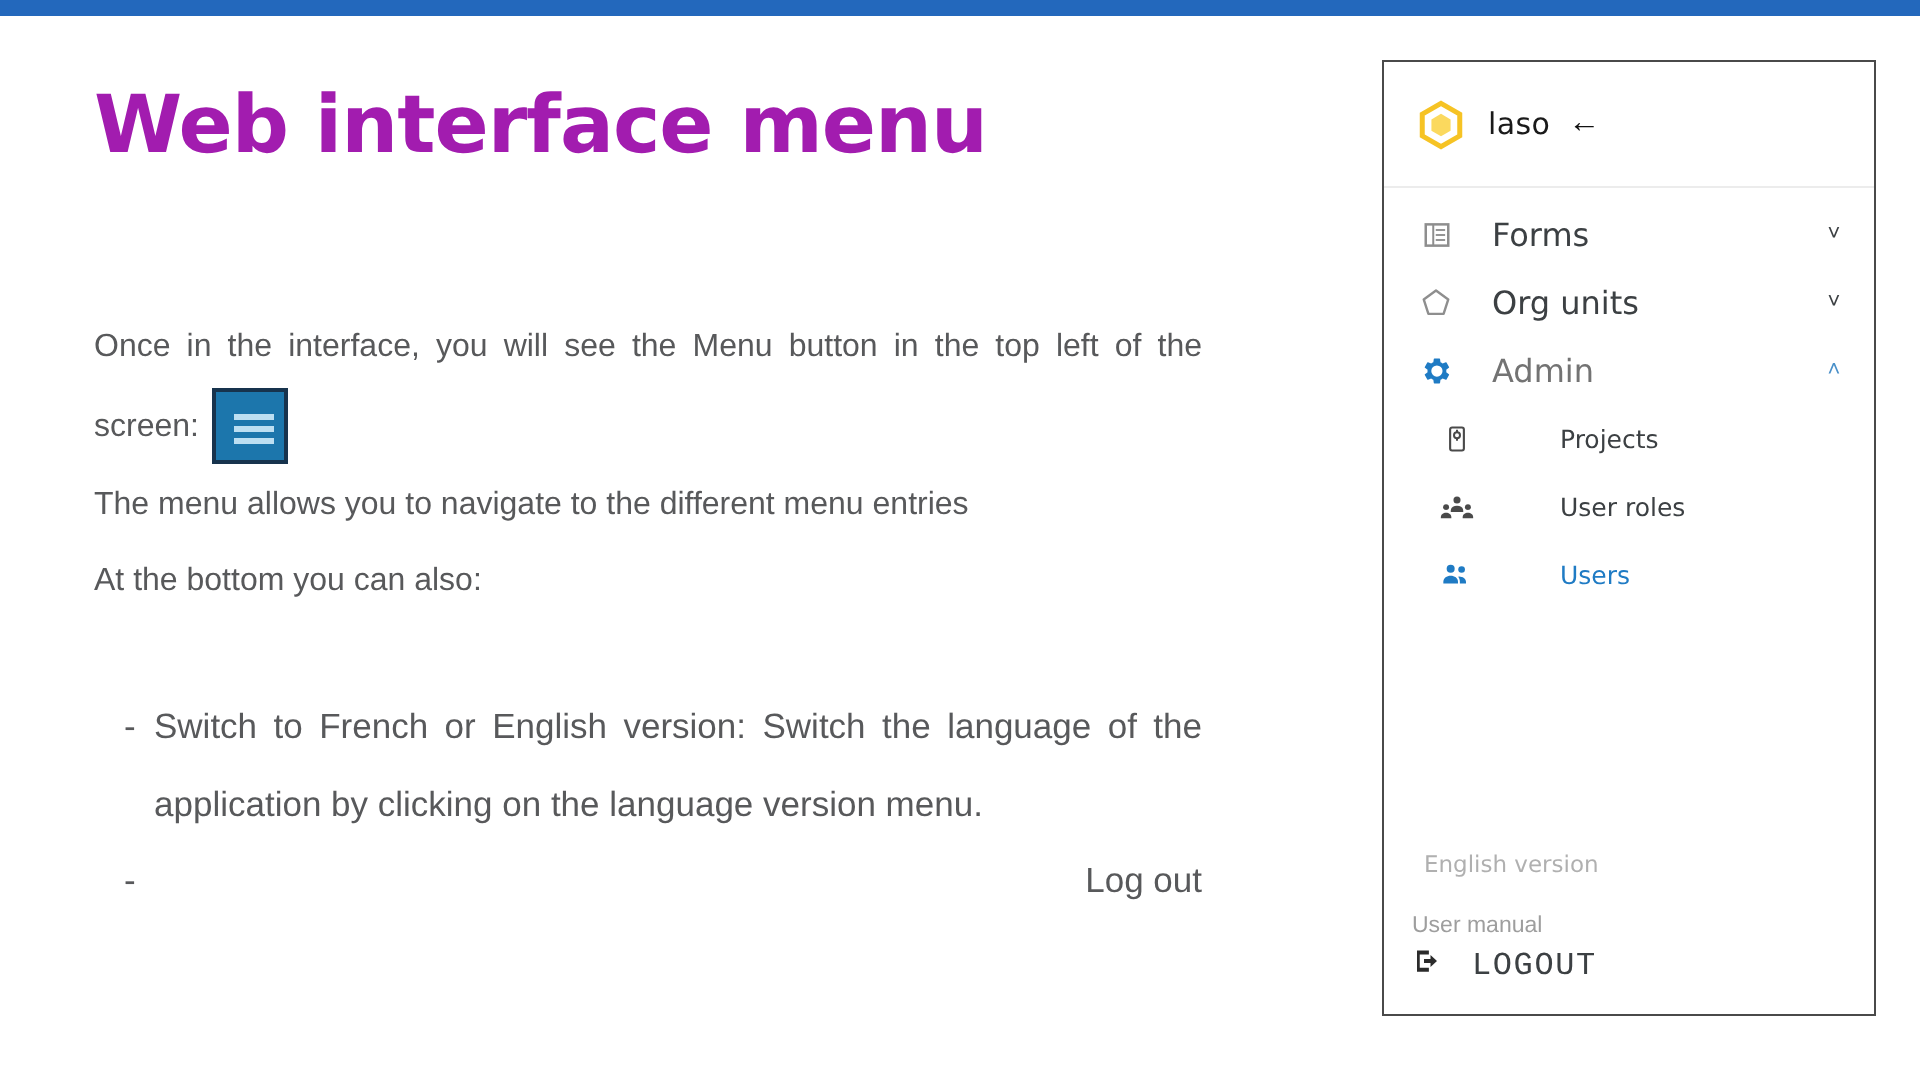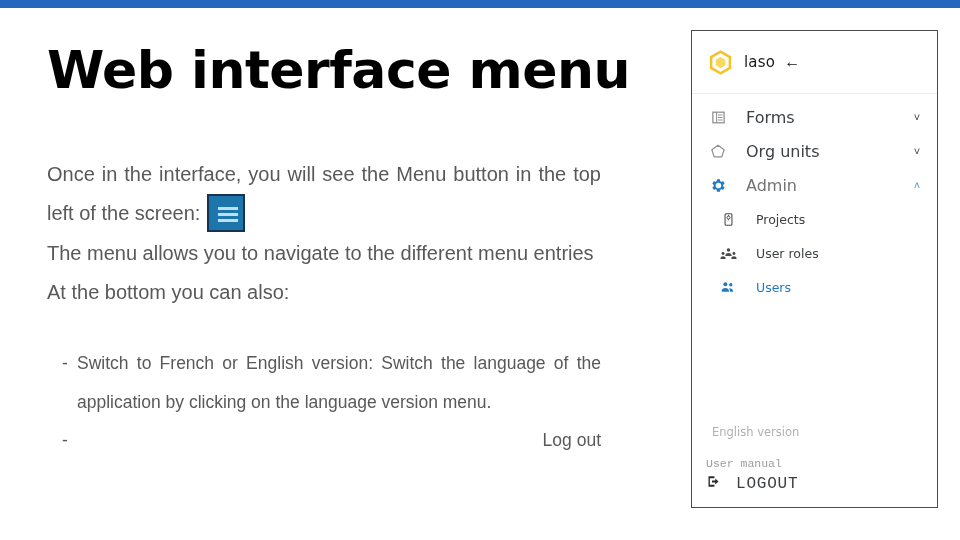--- a/index.html
+++ b/index.html
@@ -14,32 +14,32 @@
     position:absolute;left:0;top:0;width:960px;height:8px;
     background:#2368bc;
   }
 
   
   .content{
     position:absolute;left:47px;top:42px;width:560px;
   }
   .page-title{
     font-family:"DejaVu Sans", sans-serif;
-    font-size:52px;
+    font-size:40px;
     font-weight:700;
-    color:#000000;
+    color:#a21caf;
     letter-spacing:-0.5px;
     line-height:1.08;
     margin:0;
     white-space:nowrap;
   }
   .body-block{
     position:absolute;left:47px;top:155px;width:554px;
     color:#58595b;
-    font-size:20px;
+    font-size:16px;
     line-height:38.5px;
   }
   .para{
     margin:0;
     text-align:justify;
     text-justify:inter-word;
   }
   .para.no-justify{text-align:left;}
   .inline-menu-btn{
     display:inline-block;
@@ -137,20 +137,21 @@
     font-size:11px;color:#3c4043;line-height:1;
     width:12px;text-align:center;
   }
   .chev.active{color:#4a90c9;}
 
   .sub-item{
     height:34px;
     display:flex;align-items:center;
     padding:0 14px 0 26px;
     box-sizing:border-box;
+    gap:24px;
   }
   .sub-icon{
     width:20px;flex:0 0 20px;
     display:flex;align-items:center;justify-content:center;
   }
   .sub-label{
     margin-left:18px;
     font-size:12.5px;
     color:#3c4043;
     font-family:"DejaVu Sans", sans-serif;
@@ -165,21 +166,21 @@
   .lang-version{
     font-size:11.5px;color:#b0b0b0;
     padding-left:20px;
     margin-bottom:18px;
     font-family:"DejaVu Sans", sans-serif;
   }
   .user-manual{
     font-size:11.5px;color:#9e9e9e;
     padding-left:14px;
     margin-bottom:4px;
-    font-family:Liberation Mono, monospace;
+    font-family:Liberation Sans, sans-serif;
   }
   .logout-row{
     display:flex;align-items:center;
     padding-left:14px;
   }
   .logout-label{
     margin-left:15px;
     font-size:16px;
     letter-spacing:0.8px;
     color:#3c4043;

